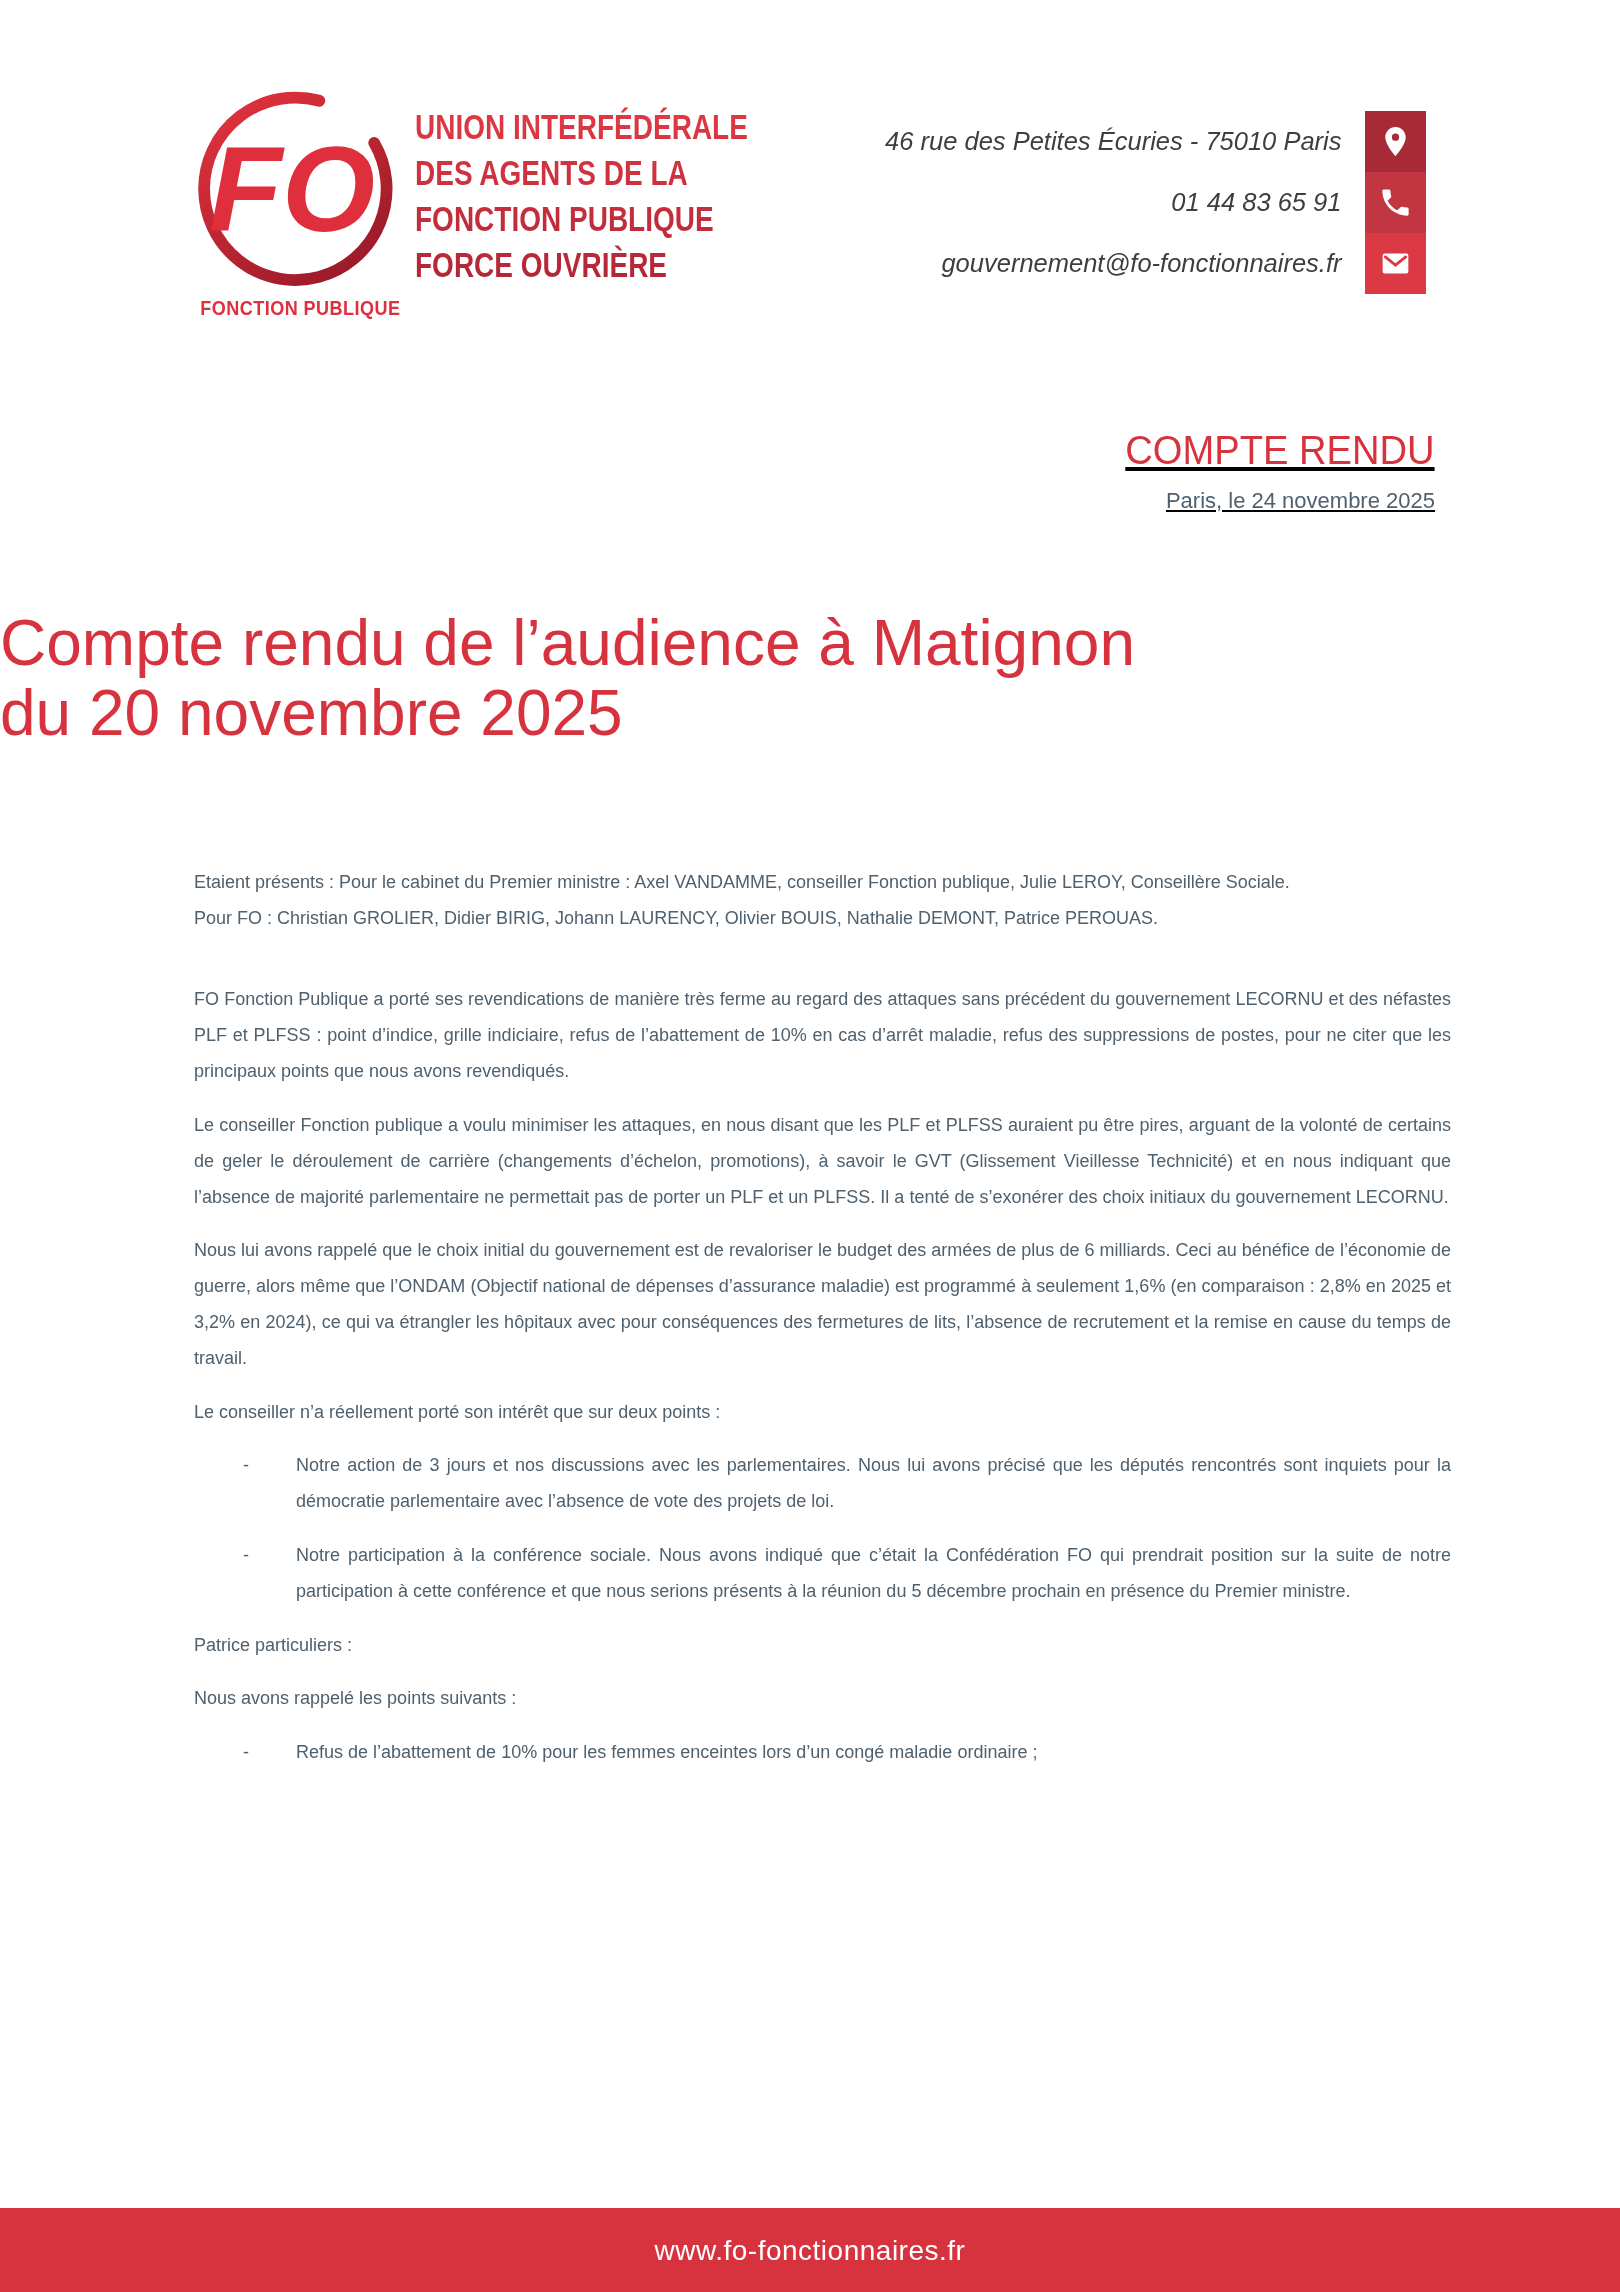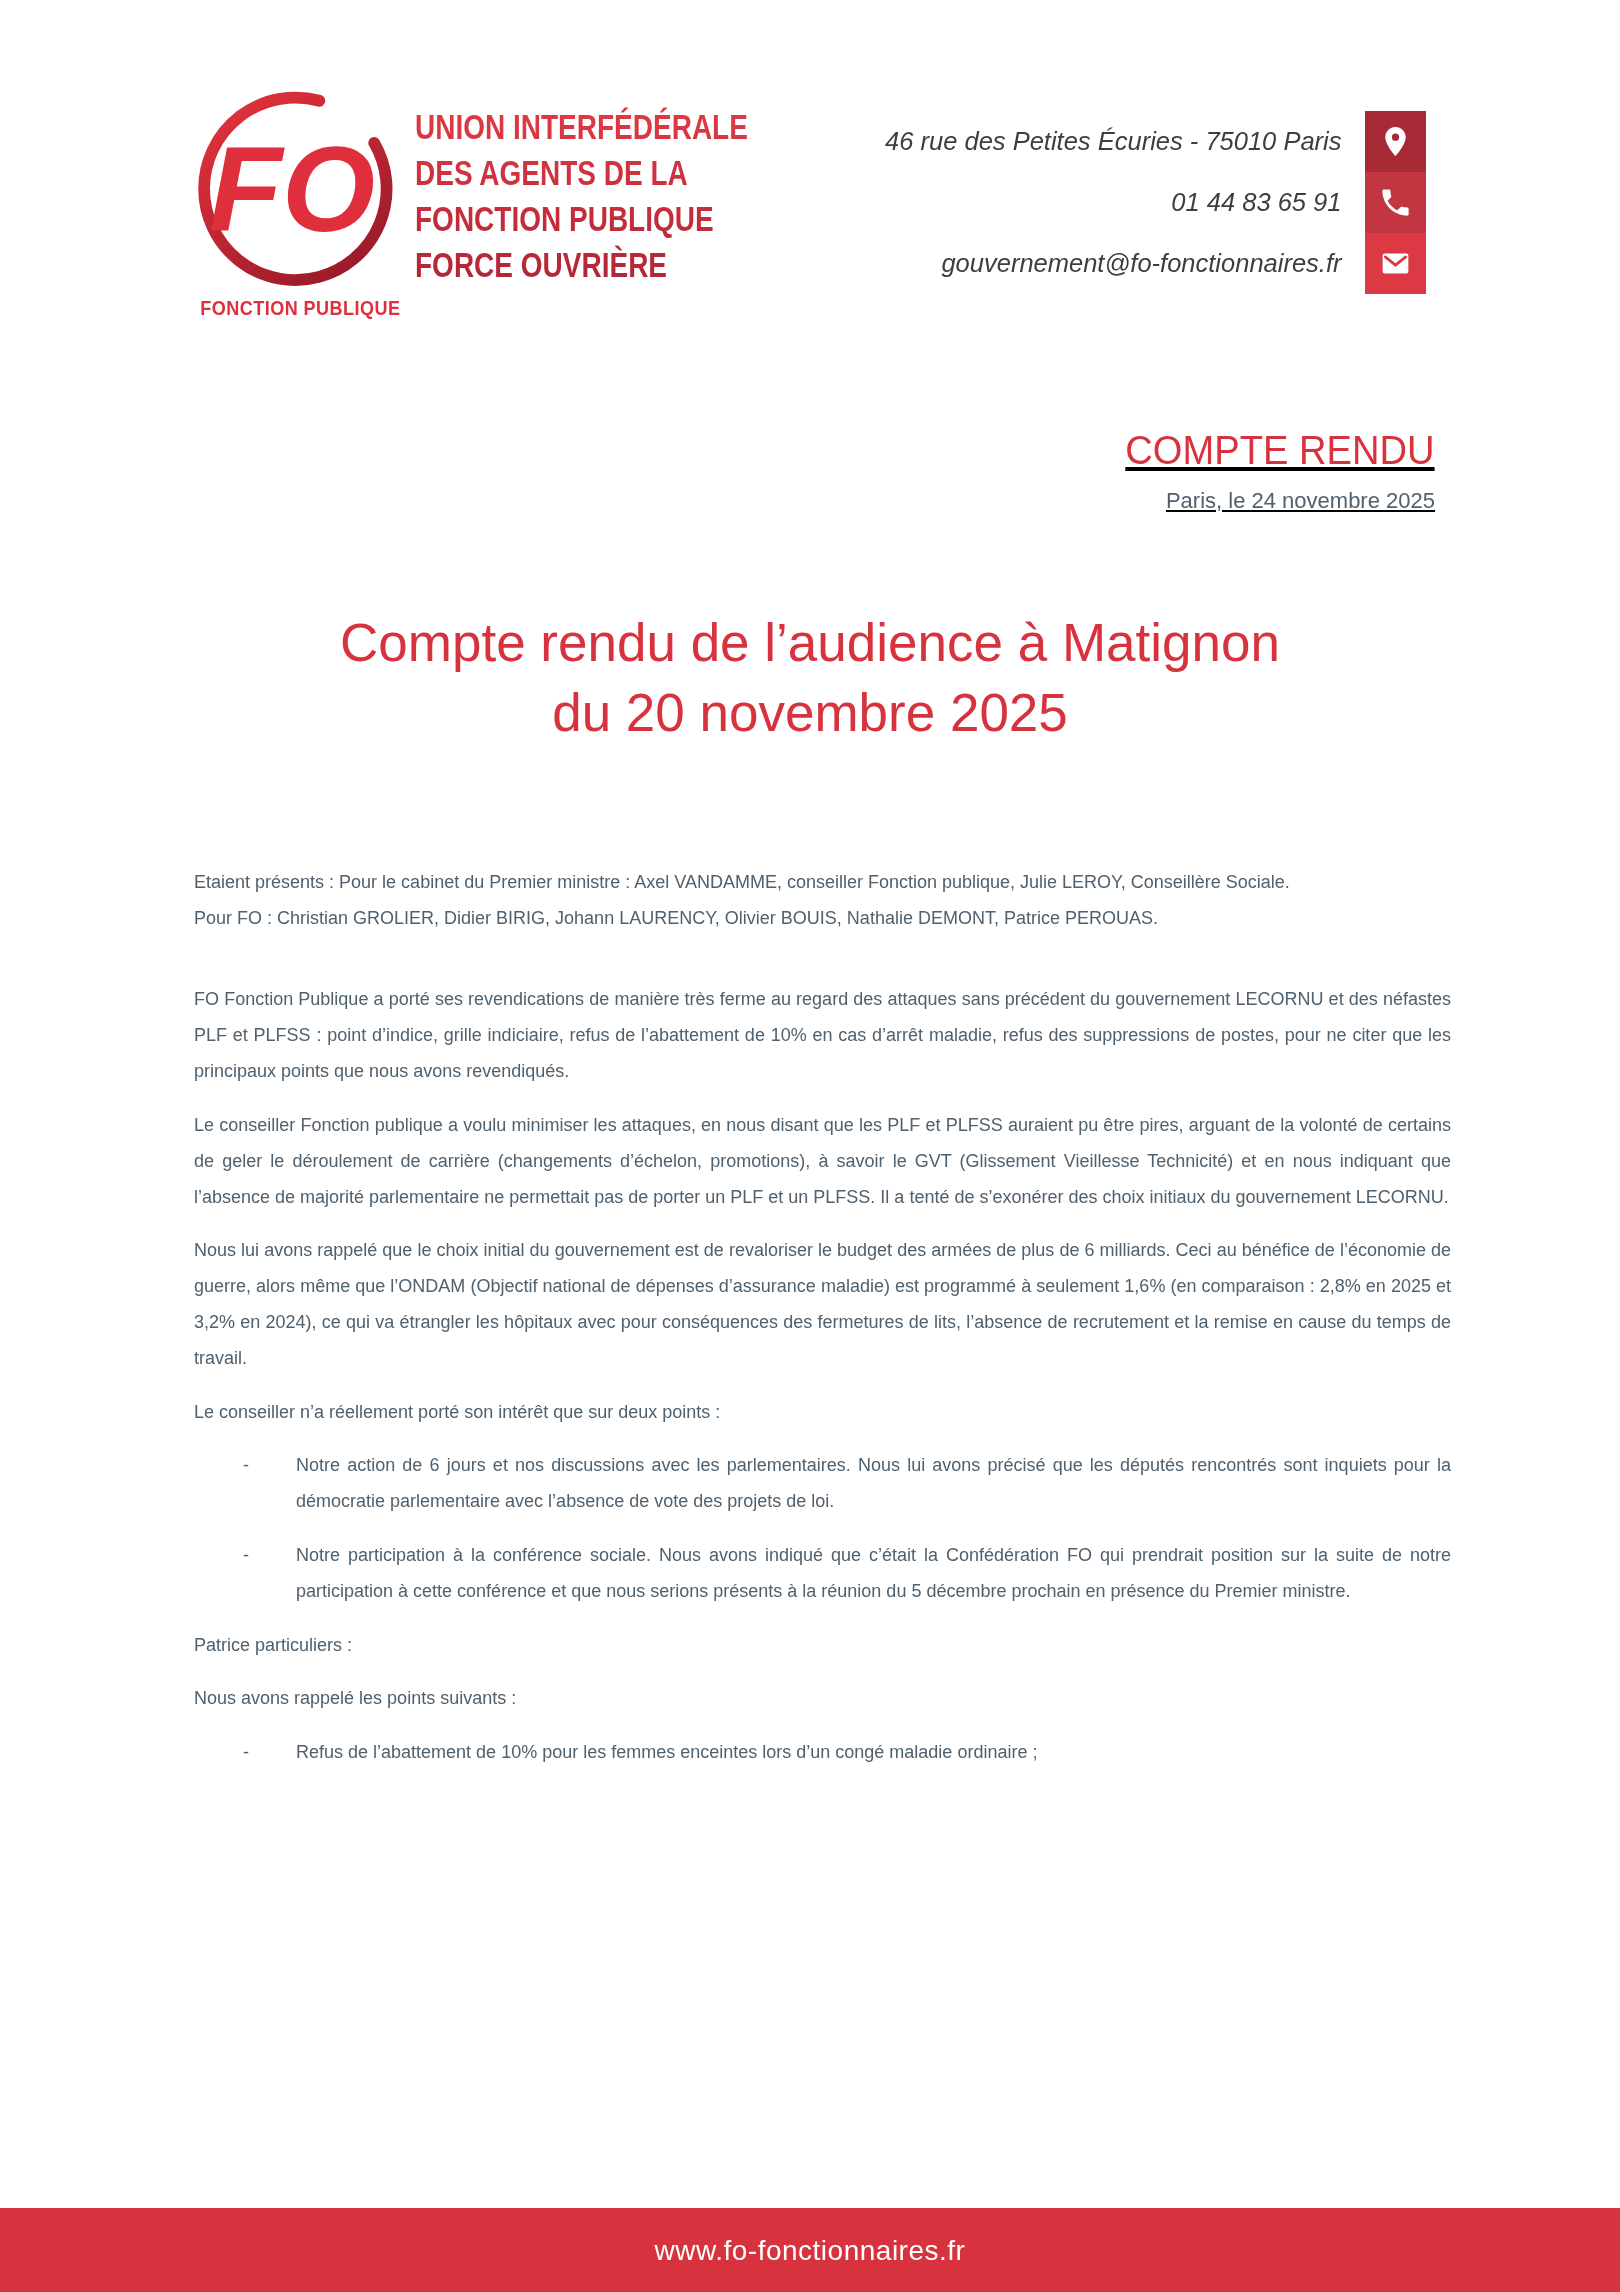--- a/index.html
+++ b/index.html
@@ -67,22 +67,22 @@
   .kicker-block{position:absolute;top:427px;right:185px;text-align:right;text-decoration:underline;}
   .kicker{
     font-size:41px;font-weight:500;color:var(--red-primary);
     transform:scaleX(.93);transform-origin:right center;white-space:nowrap;
   }
   .dateline{margin-top:14px;font-size:22px;color:var(--body-text);}
 
   
   .doc-title{
     position:absolute;top:608px;left:0;width:100%;
-    text-align:center;color:var(--red-primary);
-    font-size:53px;font-weight:500;line-height:70px;
+    color:var(--red-primary);
+    font-size:64px;font-weight:500;line-height:70px;
   }
 
   
   .doc-body{
     position:absolute;left:194px;top:864px;width:1257px;
     font-size:18px;line-height:36px;color:var(--body-text);
     text-align:justify;
   }
   .doc-body p.para{margin:0 0 17.6px 0;}
   .doc-body p.para.space-after{margin-bottom:45px;}
@@ -163,21 +163,21 @@
   </div>
 
   <div class="doc-body">
       <p class="para space-after">Etaient présents : Pour le cabinet du Premier ministre : Axel VANDAMME, conseiller Fonction publique, Julie LEROY, Conseillère Sociale.<br>Pour FO : Christian GROLIER, Didier BIRIG, Johann LAURENCY, Olivier BOUIS, Nathalie DEMONT, Patrice PEROUAS.</p>
       <p class="para">FO Fonction Publique a porté ses revendications de manière très ferme au regard des attaques sans précédent du gouvernement LECORNU et des néfastes PLF et PLFSS : point d’indice, grille indiciaire, refus de l’abattement de 10% en cas d’arrêt maladie, refus des suppressions de postes, pour ne citer que les principaux points que nous avons revendiqués.</p>
       <p class="para">Le conseiller Fonction publique a voulu minimiser les attaques, en nous disant que les PLF et PLFSS auraient pu être pires, arguant de la volonté de certains de geler le déroulement de carrière (changements d’échelon, promotions), à savoir le GVT (Glissement Vieillesse Technicité) et en nous indiquant que l’absence de majorité parlementaire ne permettait pas de porter un PLF et un PLFSS. Il a tenté de s’exonérer des choix initiaux du gouvernement LECORNU.</p>
       <p class="para">Nous lui avons rappelé que le choix initial du gouvernement est de revaloriser le budget des armées de plus de 6 milliards. Ceci au bénéfice de l’économie de guerre, alors même que l’ONDAM (Objectif national de dépenses d’assurance maladie) est programmé à seulement 1,6% (en comparaison : 2,8% en 2025 et 3,2% en 2024), ce qui va étrangler les hôpitaux avec pour conséquences des fermetures de lits, l’absence de recrutement et la remise en cause du temps de travail.</p>
       <p class="para">Le conseiller n’a réellement porté son intérêt que sur deux points :</p>
       <div class="bullet">
         <span class="marker">-</span>
-        <span class="bullet-text">Notre action de 6 jours et nos discussions avec les parlementaires. Nous lui avons précisé que les députés rencontrés sont inquiets pour la démocratie parlementaire avec l’absence de vote des projets de loi.</span>
+        <span class="bullet-text">Notre action de 3 jours et nos discussions avec les parlementaires. Nous lui avons précisé que les députés rencontrés sont inquiets pour la démocratie parlementaire avec l’absence de vote des projets de loi.</span>
       </div>
       <div class="bullet">
         <span class="marker">-</span>
         <span class="bullet-text">Notre participation à la conférence sociale. Nous avons indiqué que c’était la Confédération FO qui prendrait position sur la suite de notre participation à cette conférence et que nous serions présents à la réunion du 5 décembre prochain en présence du Premier ministre.</span>
       </div>
       <p class="para">Patrice particuliers :</p>
       <p class="para">Nous avons rappelé les points suivants :</p>
       <div class="bullet">
         <span class="marker">-</span>
         <span class="bullet-text">Refus de l’abattement de 10% pour les femmes enceintes lors d’un congé maladie ordinaire ;</span>

